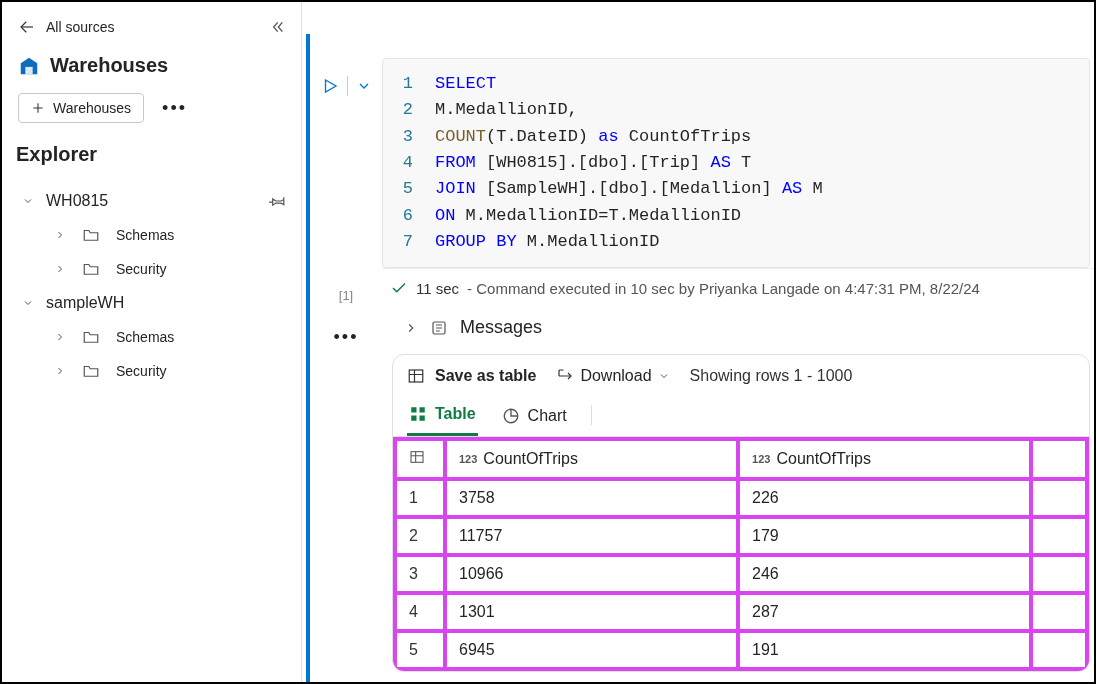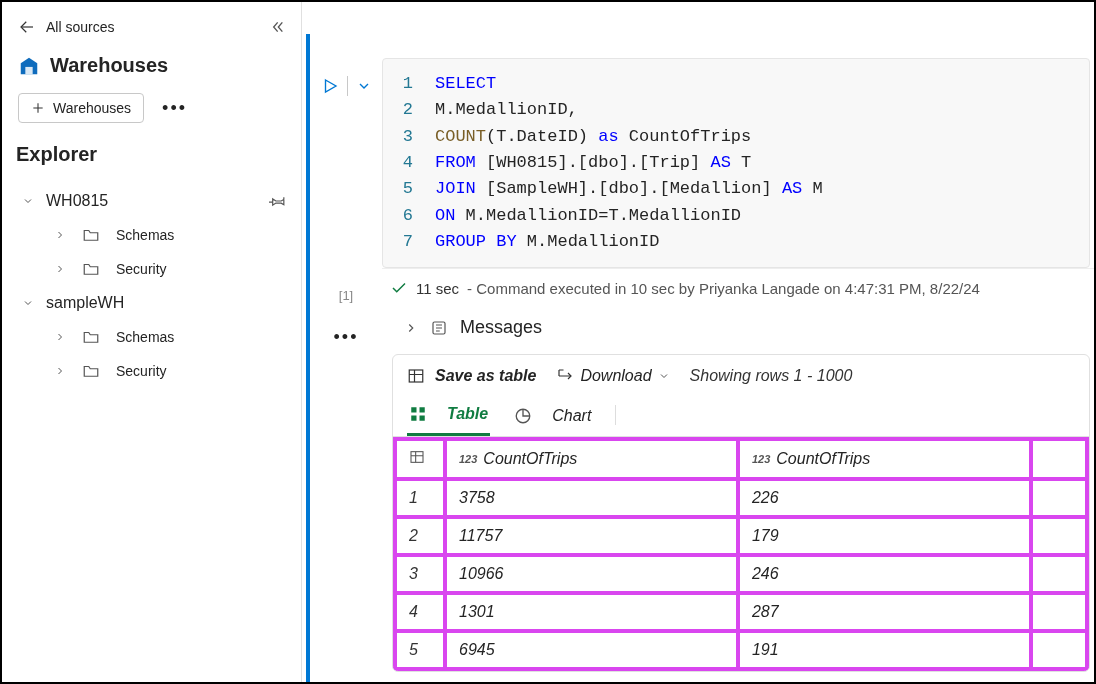--- a/index.html
+++ b/index.html
@@ -136,37 +136,37 @@
     .messages-row {
       display:flex; align-items:center; gap: 12px;
       padding: 14px 12px 10px 22px;
       font-size: 18px;
       cursor:pointer;
     }
     .msg-icon-svg { width:18px; height:18px; }
 
     .results {
       border: 1px solid #e0e0e0;
-      border-radius: 6px;
+      border-radius: 12px;
       margin: 6px 4px 0 10px;
       overflow:hidden;
-      display:flex; flex-direction:column;font-style:italic;
+      display:flex; flex-direction:column;
     }
     .results-toolbar {
       display:flex; align-items:center; gap: 20px;
       padding: 12px 14px 6px 14px;
       font-size: 16px;
     }
     .save-table { display:flex; align-items:center; gap:10px; font-weight:600; cursor:pointer;}
     .table-icon-svg { width:18px; height:18px; }
     .dl { display:flex; align-items:center; gap:6px; cursor:pointer; }
     .dl-icon-svg { width:18px; height:18px; }
     .showing { color:#333; }
     .minitabs { display:flex; gap:22px; padding: 6px 14px 0 14px; border-bottom:1px solid #e0e0e0;}
-    .minitab { display:flex; align-items:center; gap:20px; padding: 8px 2px 10px 2px; cursor:pointer; font-size:16px;}
+    .minitab { display:flex; align-items:center; gap:8px; padding: 8px 2px 10px 2px; cursor:pointer; font-size:16px;}
     .minitab.active { color:#107c41; font-weight:600; border-bottom: 3px solid #107c41; }
     .grid-icon-svg { width:18px; height:18px; }
     .chart-icon-svg { width:18px; height:18px; }
     .vline2 { width:1px; height:20px; background:#ddd; margin-top:8px;}
 
     table.data {
       border-collapse: collapse;
       width: 100%;
       font-size: 16px;
     }

